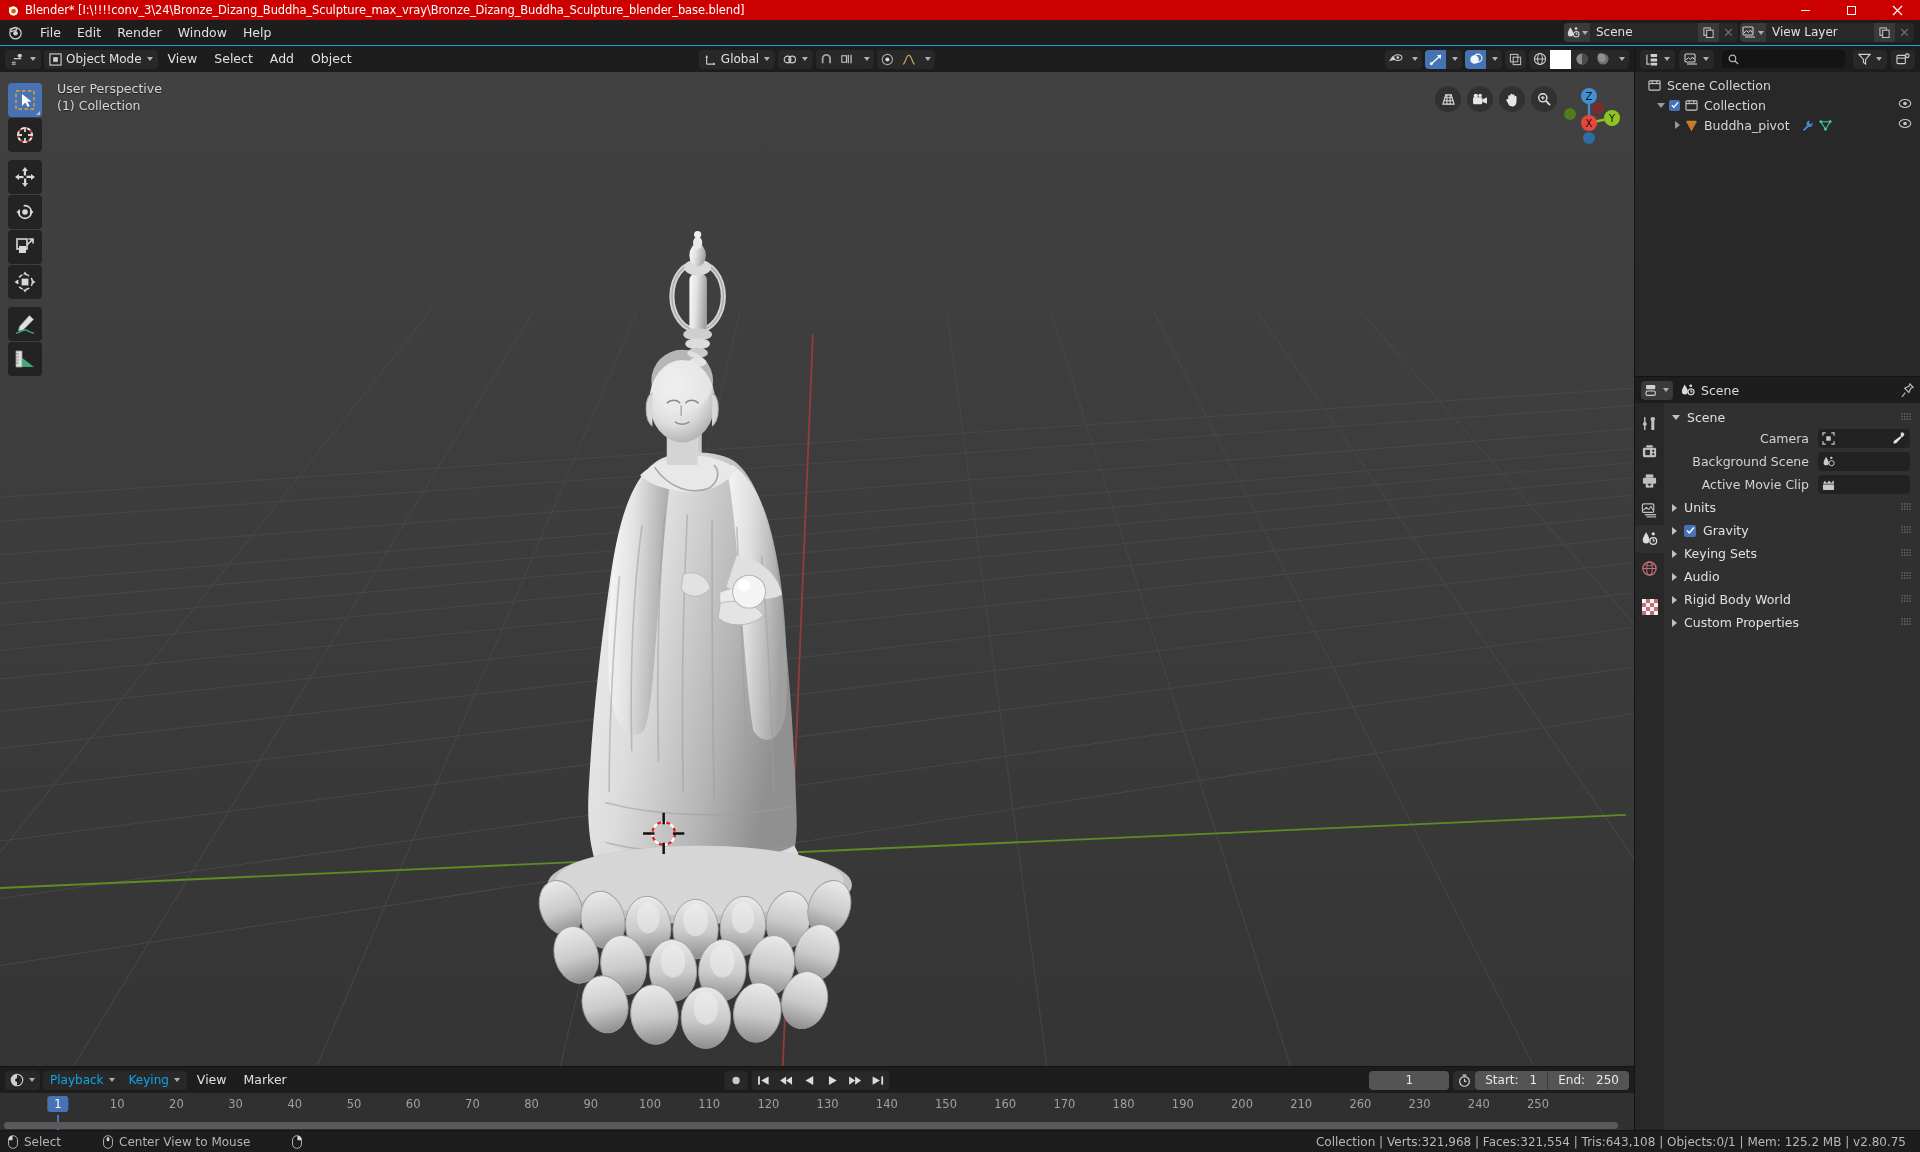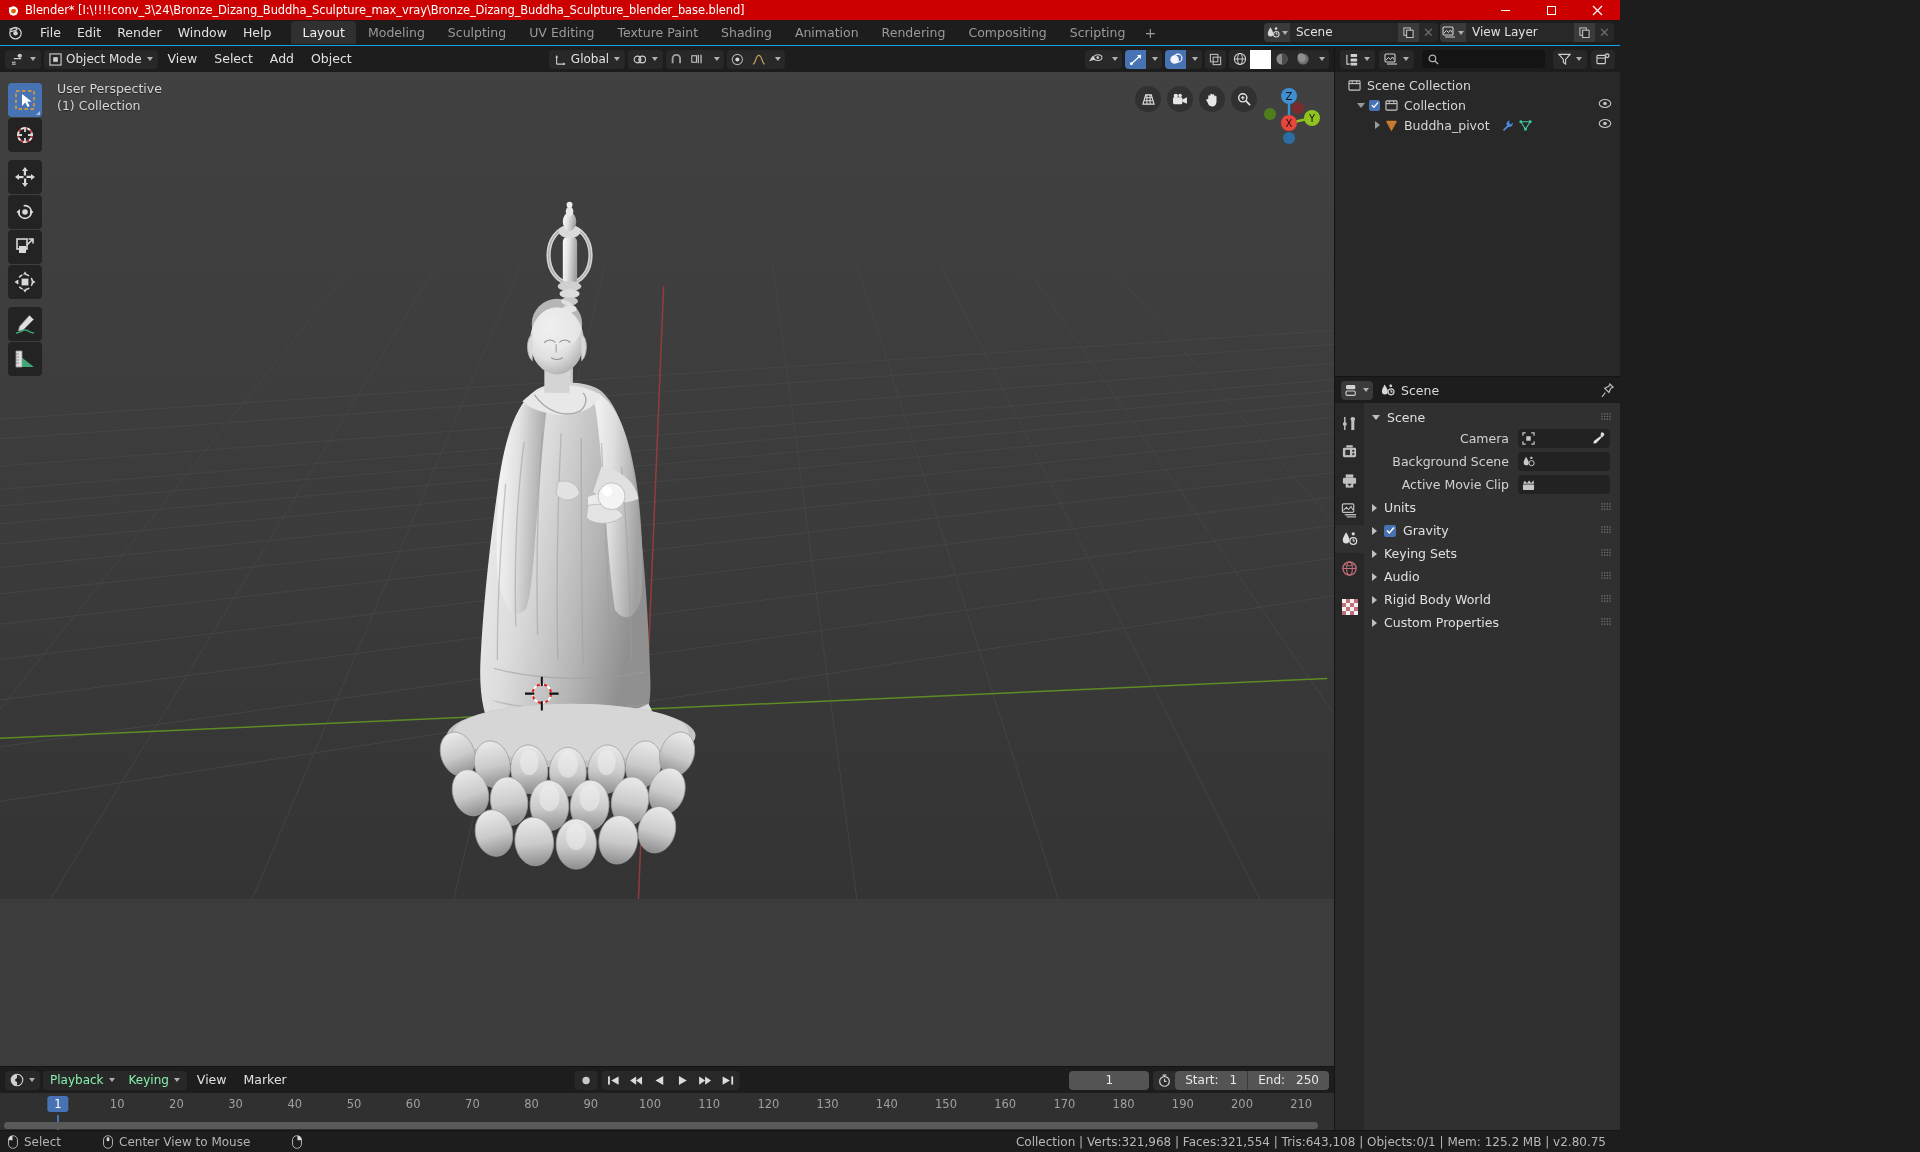--- a/index.html
+++ b/index.html
@@ -5,21 +5,21 @@
   * { box-sizing: border-box; margin: 0; padding: 0; }
   html, body {
     width: 1920px; height: 1152px;
     background: #1d1d1d;
     font-family: "DejaVu Sans", sans-serif;
     font-size: 13px;
     color: #e5e5e5;
     overflow: hidden;
     -webkit-font-smoothing: antialiased;
   }
-  #app { width: 1620px; height: 1152px; position: relative; display: flex; flex-direction: column; }
+  #app { width: 1920px; height: 1152px; position: relative; display: flex; flex-direction: column; }
 
   
   .titlebar {
     height: 20px; background: #cc0000; display: flex; align-items: center;
     padding: 0 4px; flex: 0 0 20px; position: relative;
   }
   .tb-logo { width: 13px; height: 13px; margin: 0 5px 0 3px; flex: 0 0 13px; }
   .tb-title { font-size: 11.5px; color: #ffffff; white-space: nowrap; letter-spacing: -0.1px; }
   .tb-btns { position: absolute; right: 0; top: 0; height: 20px; display: flex; }
   .tb-btn { width: 46px; height: 20px; display: flex; align-items: center; justify-content: center; color: #fff; }
@@ -94,21 +94,21 @@
 
   .navgroup { position: absolute; right: 11px; top: 11px; z-index: 6; }
   .navicons { position: absolute; right: 66px; top: 3px; display: flex; gap: 6px; }
   .navicon { width: 26px; height: 26px; border-radius: 50%; background: rgba(20,20,20,0.35);
     display: flex; align-items: center; justify-content: center; }
 
   
   .timeline { flex: 0 0 64px; display: flex; flex-direction: column; border-top: 1px solid #141414; }
   .tl-header { height: 26px; background: #1d1d1d; display: flex; align-items: center; padding: 0 5px; gap: 3px; position: relative; flex: 0 0 26px; }
   .tl-playback { display: flex; background: #282828; border-radius: 4px; height: 19px; align-items: center; overflow: hidden; }
-  .tl-pb-item { padding: 0 7px; font-size: 12px; color: #86efac; line-height: 19px; display: flex; align-items: center; gap: 4px; }
+  .tl-pb-item { padding: 0 7px; font-size: 12px; color: #0ea5e9; line-height: 19px; display: flex; align-items: center; gap: 4px; }
   .tl-ctr { position: absolute; left: 50%; transform: translateX(-56%); display: flex; align-items: center; gap: 4px; }
   .tl-rec { width: 23px; height: 19px; background: #282828; border-radius: 4px; display: flex; align-items: center; justify-content: center; }
   .tl-transport { display: flex; background: #282828; border-radius: 4px; height: 19px; overflow: hidden; }
   .tl-tb { width: 23px; height: 19px; display: flex; align-items: center; justify-content: center; }
   .tl-right { margin-left: auto; display: flex; align-items: center; gap: 4px; }
   .tl-frame { width: 80px; height: 19px; background: #545454; border-radius: 4px; text-align: center; font-size: 12px; line-height: 19px; color: #e8e8e8; }
   .tl-se { display: flex; background: #545454; border-radius: 4px; height: 19px; align-items: center; overflow: hidden; }
   .tl-se-cell { display: flex; align-items: center; gap: 11px; padding: 0 10px; font-size: 12px; line-height: 19px; color: #e8e8e8; }
   .tl-se-cell + .tl-se-cell { border-left: 1px solid #3a3a3a; }
   .tl-clock { width: 22px; height: 19px; background: #2d2d2d; border-radius: 4px 0 0 4px; display: flex; align-items: center; justify-content: center; }
@@ -193,33 +193,20 @@
       <circle cx="12" cy="13" r="8" fill="none" stroke="#d0d0d0" stroke-width="1.7"></circle>
       <circle cx="12" cy="13" r="3.2" fill="#d0d0d0"></circle>
       <path d="M3.5 7.5 L12.5 4.8 L14 8.2 L5 11" fill="none" stroke="#d0d0d0" stroke-width="1.7" stroke-linejoin="round"></path>
     </svg>
     <div class="menu-item">File</div>
     <div class="menu-item">Edit</div>
     <div class="menu-item">Render</div>
     <div class="menu-item">Window</div>
     <div class="menu-item">Help</div>
 
-    <div class="ws-tabs">
-      <div class="ws-tab active">Layout</div>
-      <div class="ws-tab">Modeling</div>
-      <div class="ws-tab">Sculpting</div>
-      <div class="ws-tab">UV Editing</div>
-      <div class="ws-tab">Texture Paint</div>
-      <div class="ws-tab">Shading</div>
-      <div class="ws-tab">Animation</div>
-      <div class="ws-tab">Rendering</div>
-      <div class="ws-tab">Compositing</div>
-      <div class="ws-tab">Scripting</div>
-      <div class="ws-add">+</div>
-    </div>
 
     <div class="topbar-right">
       <div class="scene-widget">
         <div class="sw-icobtn">
           <svg width="14" height="13" viewBox="0 0 16 15">
             <path d="M5 1.5 C3 5 2 7 2 9 a3.2 3.2 0 0 0 6.4 0 C8.4 7 7 5 5 1.5 Z" fill="#d8d8d8"></path>
             <circle cx="11.5" cy="3" r="1.5" fill="#d8d8d8"></circle>
             <circle cx="11.8" cy="9.5" r="3.2" fill="none" stroke="#d8d8d8" stroke-width="1.2"></circle>
             <path d="M11.8 7.5 v2 h1.6" stroke="#d8d8d8" stroke-width="1.1" fill="none"></path>
           </svg>

